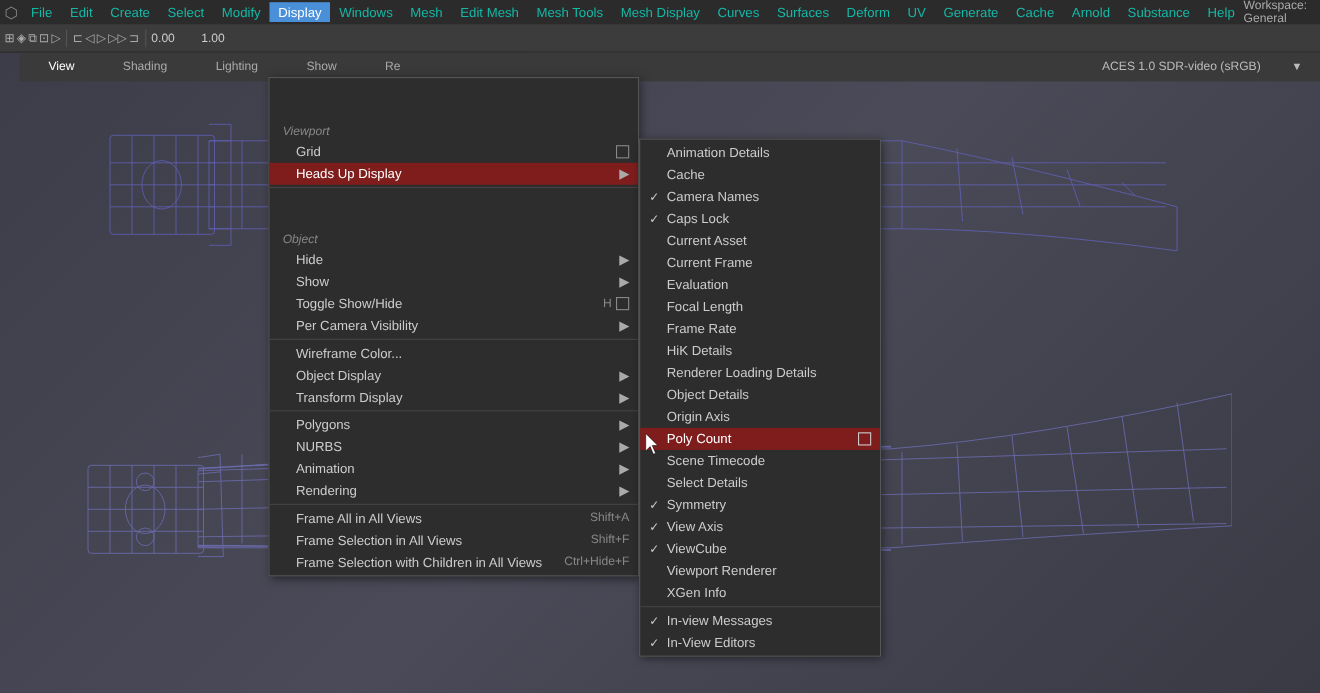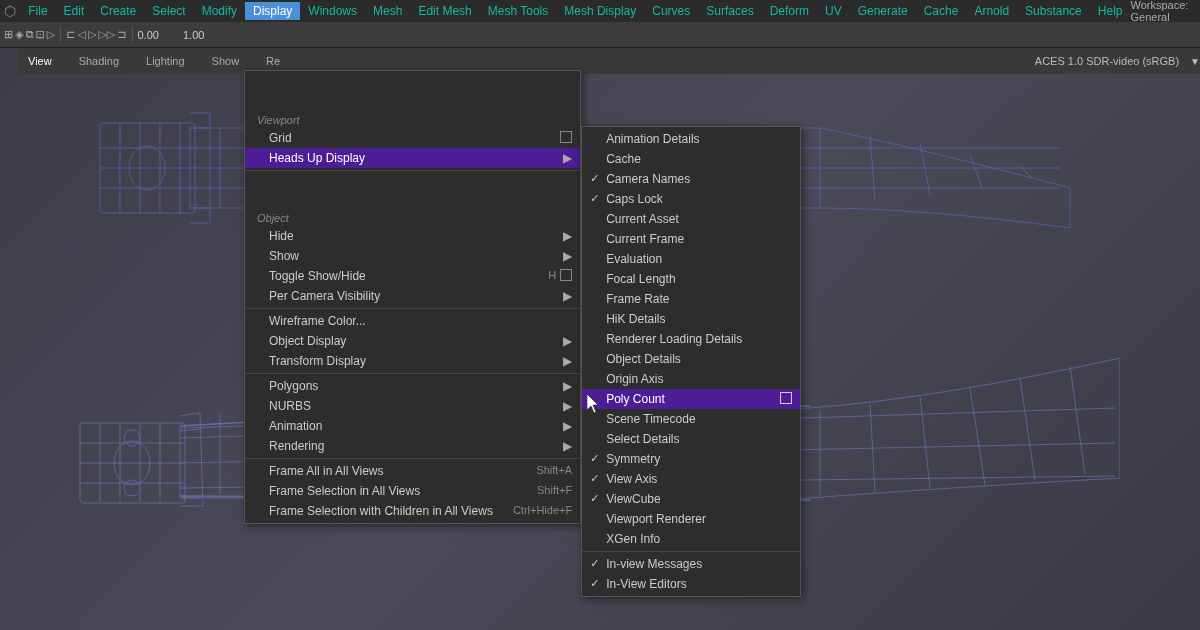--- a/index.html
+++ b/index.html
@@ -119,30 +119,30 @@
     .menu-section-label {
       color: #888;
       font-size: 11px;
       padding: 4px 12px 2px 12px;
       font-style: italic;
       margin-top: 37px;
     }
 
     .menu-item {
       display: flex;
-      align-items: flex-start;
+      align-items: center;
       padding: 3px 8px;
       color: #cccccc;
       cursor: pointer;
       white-space: nowrap;
       position: relative;
       font-size: 12px;
     }
     .menu-item.highlighted {
-      background: #4c1d95;
+      background: #7f1d1d;
       color: #fff;
     }
     .menu-item .check {
       width: 16px;
       color: #cccccc;
       font-size: 11px;
     }
     .menu-item .label {
       flex: 1;
     }
@@ -192,22 +192,22 @@
     
     .panel-toolbar {
       position: absolute;
       top: 0;
       left: 18px;
       right: 0;
       height: 26px;
       background: #3a3a3a;
       display: flex;
       align-items: center;
-      padding: 0 0;
-      gap: 7px;
+      padding: 0 16px;
+      gap: 24px;
     }
   </style>
 </head>
 <body>
 
 <div class="menu-bar">
   <span style="color:#888;margin-right:4px;font-size:14px;">⬡</span>
   <span class="menu-bar-item">File</span>
   <span class="menu-bar-item">Edit</span>
   <span class="menu-bar-item">Create</span>

